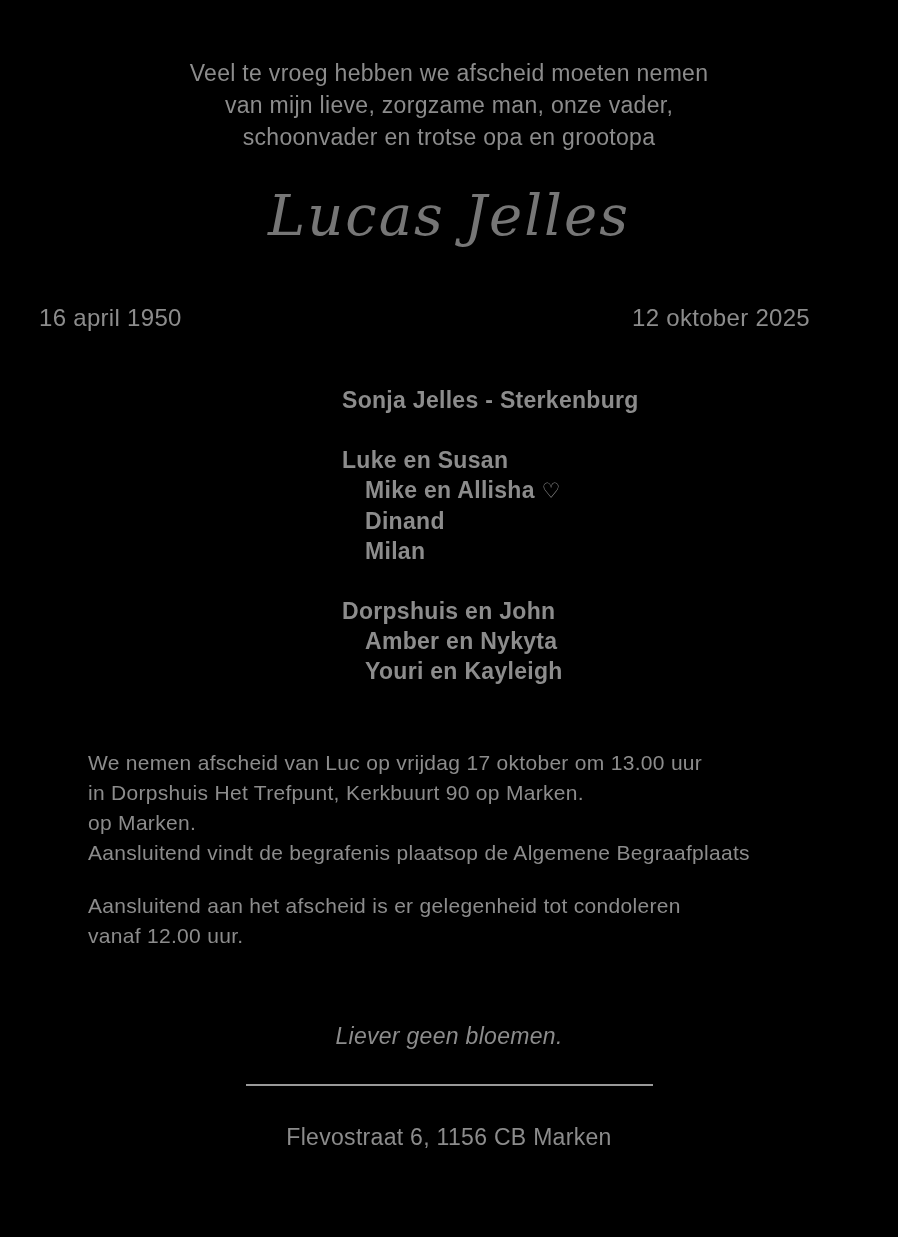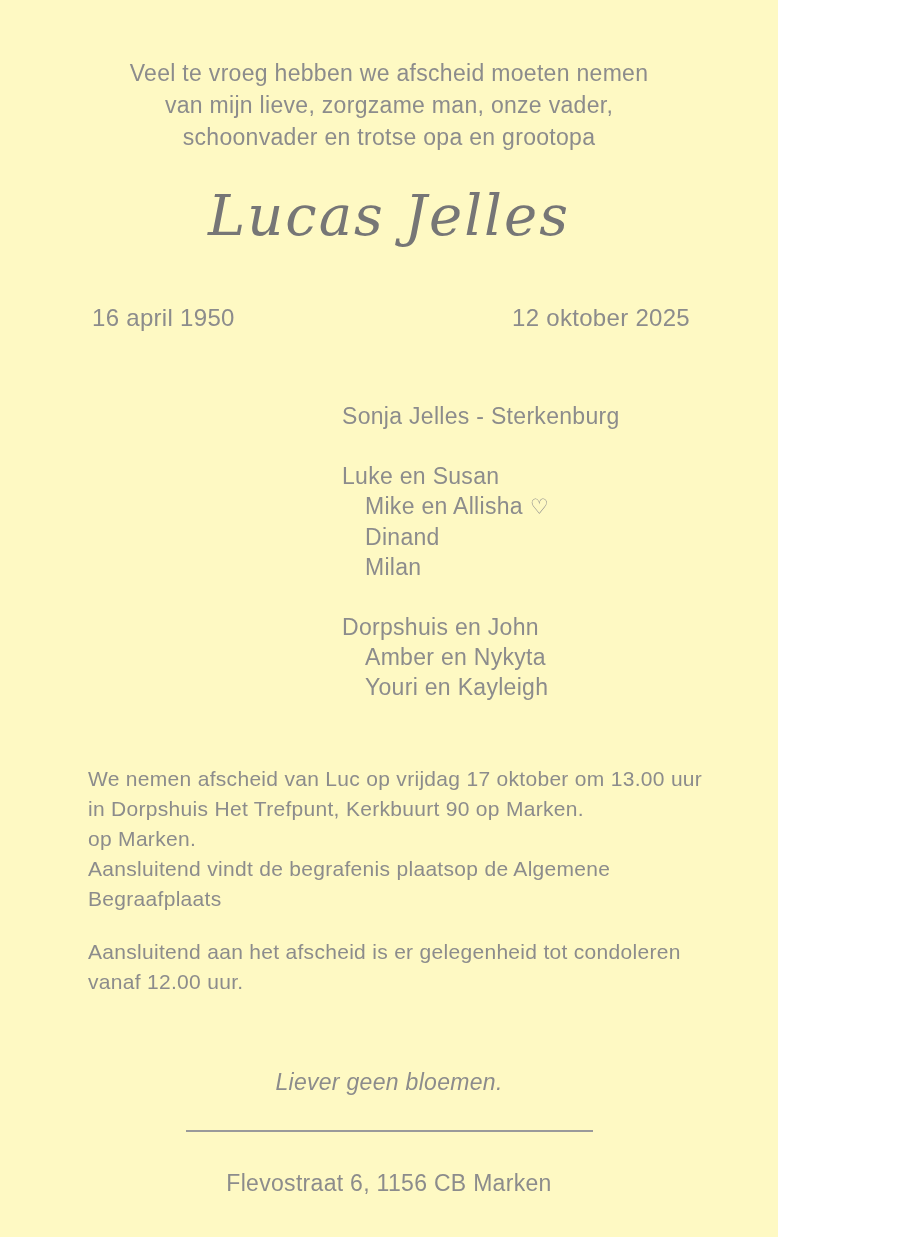--- a/index.html
+++ b/index.html
@@ -8,23 +8,23 @@
   }
   body {
     width: 898px;
     height: 1237px;
     margin: 0 auto;
     font-family: "Liberation Sans", sans-serif;
     color: #8c8c8c;
     overflow: hidden;
   }
   .card {
-    width: 778px;
+    width: 898px;
     height: 1237px;
-    background: #fef9c3;
+    background: #000000;
     position: relative;
   }
   
   .intro {
     padding-top: 57px;
     text-align: center;
     font-size: 23px;
     line-height: 32px;
     letter-spacing: 0.3px;
   }
@@ -35,34 +35,35 @@
     font-family: "DejaVu Serif", serif;
     font-style: italic;
     font-weight: 400;
     font-size: 56px;
     line-height: 74px;
     color: #767676;
     letter-spacing: 2px;
   }
   
   .dates {
-    margin: 50px 88px 0 92px;
+    margin: 50px 88px 0 39px;
     display: flex;
     justify-content: space-between;
     font-size: 24px;
     line-height: 30px;
     letter-spacing: 0.3px;
   }
   
   .family {
-    margin-top: 68px;
+    margin-top: 52px;
     margin-left: 342px;
     font-size: 23px;
     line-height: 30px;
     letter-spacing: 0.3px;
+    font-weight: bold;
   }
   .family-group { margin-top: 30px; }
   .family-child { padding-left: 23px; }
   .heart { font-family: "DejaVu Sans", sans-serif; font-size: 21px; }
   .italic-name { font-style: italic; }
   
   .paragraph {
     margin-left: 88px;
     margin-right: 70px;
     font-size: 21px;

